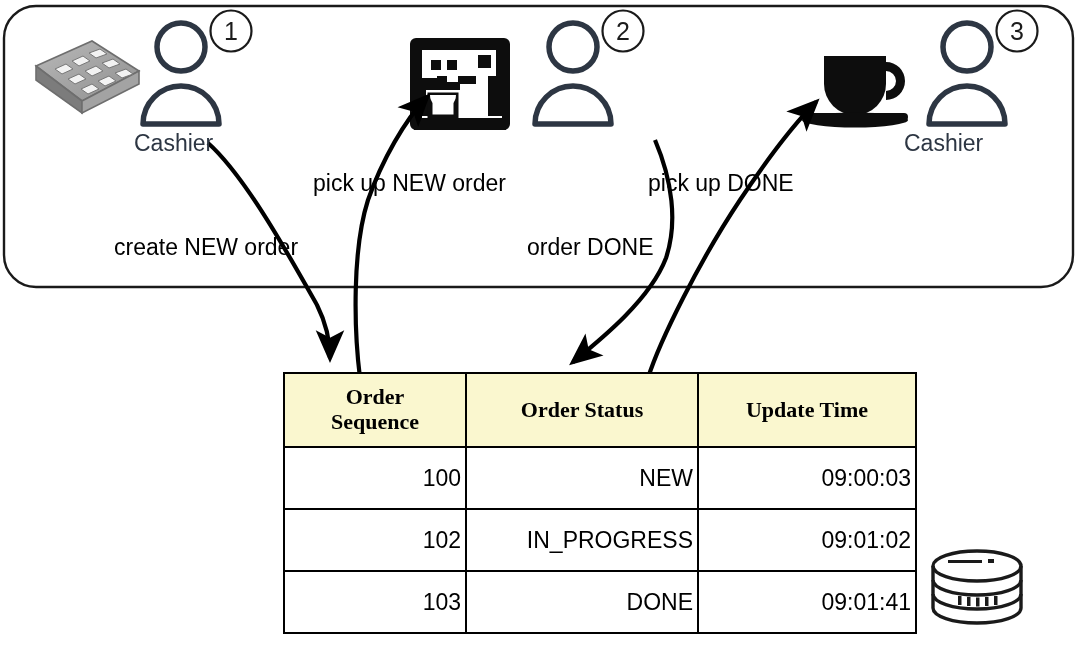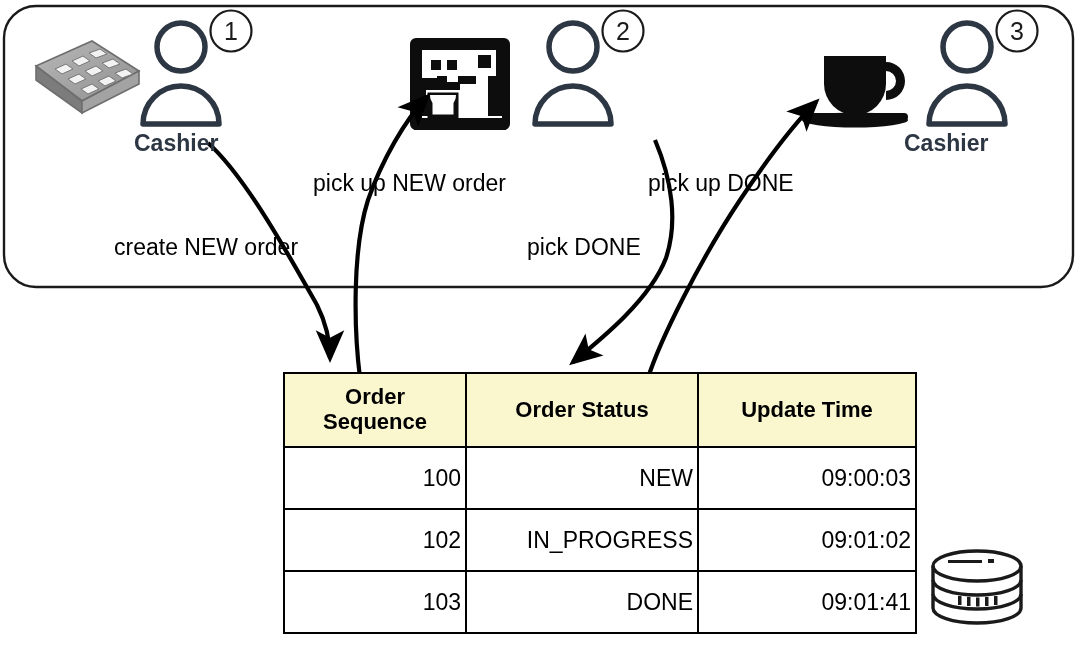--- a/index.html
+++ b/index.html
@@ -28,21 +28,21 @@
     color: #000000;
     font-size: 23px;
     font-family: "Liberation Sans", sans-serif;
     text-align: center;
   }
   .actor-name {
     position: absolute;
     white-space: nowrap;
     color: #2d3643;
     font-size: 23px;
-    font-weight: bold;
+    font-weight: normal;
     font-family: "Liberation Sans", sans-serif;
   }
   .badge-num {
     position: absolute;
     color: #1b1b1b;
     font-size: 25px;
     font-family: "Liberation Sans", sans-serif;
     text-align: center;
   }
   
@@ -63,20 +63,21 @@
     font-family: "Liberation Sans", sans-serif;
   }
   #order-table thead th {
     background: #faf7cf;
     font-size: 22px;
     font-weight: bold;
     color: #000000;
     height: 72px;
     line-height: 1.12;
     padding: 0 4px;
+    font-family: Liberation Serif, serif;
   }
   #order-table tbody td {
     font-size: 23px;
     font-weight: normal;
     color: #000000;
     height: 47px;
     padding: 0 4px;
     text-align: right;
   }
   .col-seq  { width: 172px; }
@@ -188,21 +189,21 @@
 
   <span class="actor-name" style="left:134px; top:130px;">Cashier</span>
   <span class="actor-name" style="left:904px; top:130px;">Cashier</span>
 
   <span class="badge-num" style="left:216px; top:17px; width:30px;">1</span>
   <span class="badge-num" style="left:608px; top:17px; width:30px;">2</span>
   <span class="badge-num" style="left:1002px; top:17px; width:30px;">3</span>
 
   <span class="lbl" style="left:114px; top:234px;">create NEW order</span>
   <span class="lbl" style="left:313px; top:170px;">pick up NEW order</span>
-  <span class="lbl" style="left:527px; top:234px;">pick DONE</span>
+  <span class="lbl" style="left:527px; top:234px;">order DONE</span>
   <span class="lbl" style="left:648px; top:170px;">pick up DONE</span>
 
   <table id="order-table">
     <thead>
       <tr>
         <th class="col-seq">
           <div>Order</div>
           <div>Sequence</div>
         </th>
         <th class="col-stat">Order Status</th>

